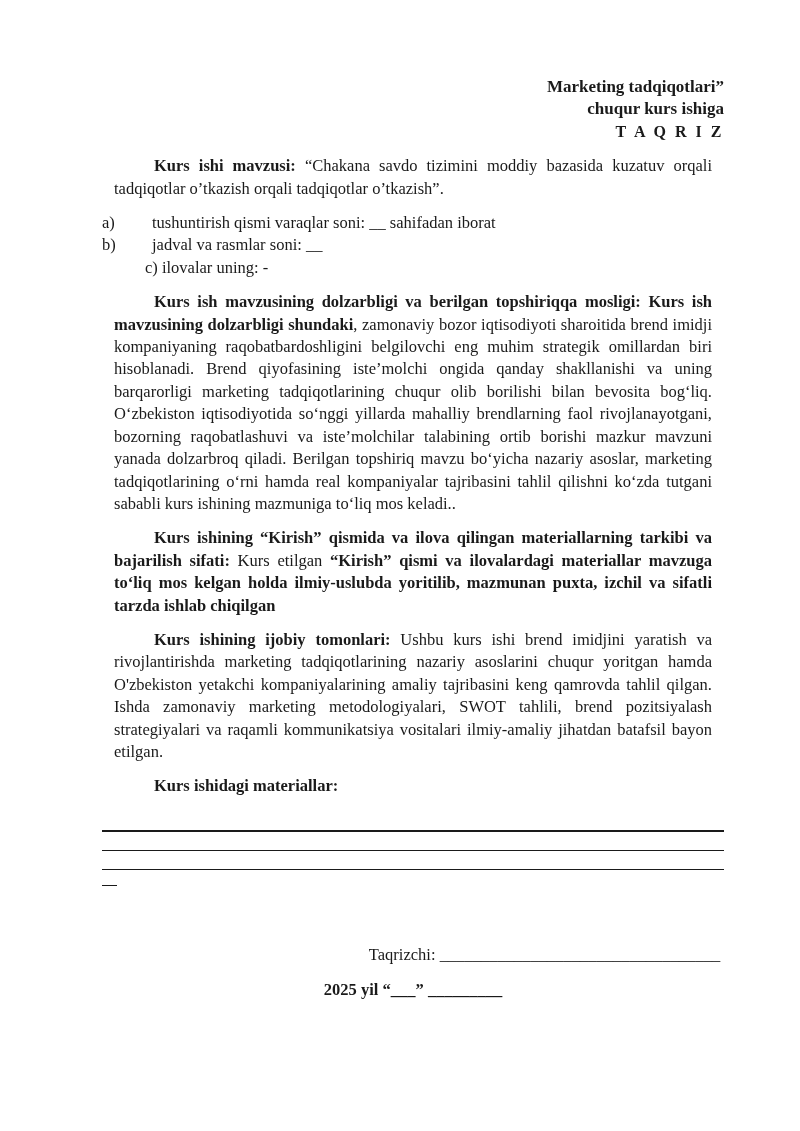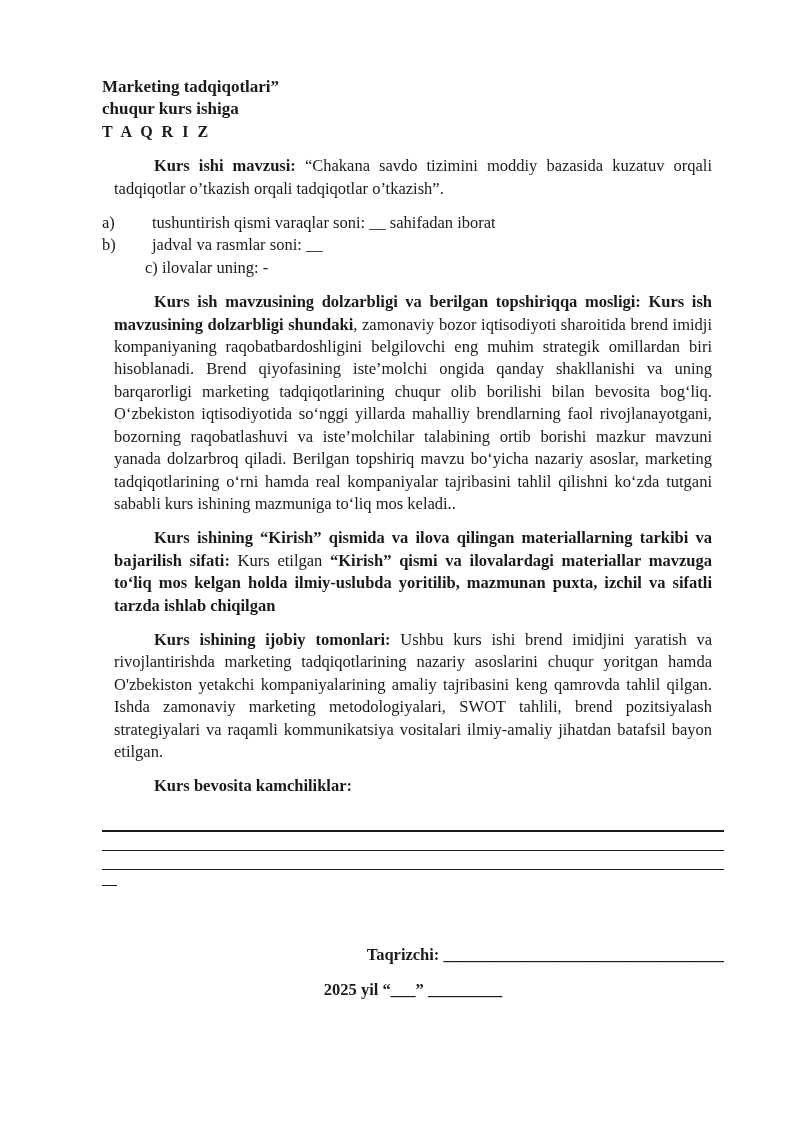--- a/index.html
+++ b/index.html
@@ -17,21 +17,21 @@
     overflow: hidden;
     box-sizing: border-box;
   }
   .content {
     position: absolute;
     left: 102px; top: 76px;
     width: 622px;
     font-size: 16.5px;
     line-height: 22.4px;
   }
-  .title-block { text-align: left; }
+  .title-block { text-align: right; }
   .title-line { font-weight: bold; font-size: 17px; }
   .title-caps { font-weight: bold; font-size: 16px; letter-spacing: 2.5px; }
   p.para {
     margin: 12px;
     text-align: justify;
     text-indent: 40px;
   }
   .b { font-weight: bold; }
   .list-row { display: flex; margin: 0; }
   .list-marker { flex: 0 0 50px; }
@@ -42,24 +42,24 @@
     height: 20px;
     border-bottom: 2px solid #1a1a1a;
   }
   .rule.thin { height: 18px; border-bottom-width: 1.5px; }
   .rule.short {
     width: 15px; height: 15px;
     border-bottom-width: 1.5px;
   }
   .signature-row {
     display: flex;
-    justify-content: flex-end;
+    justify-content: center;
     margin-left: 263px;
     margin-top: 58px;
-    font-weight: bold;
+    font-weight: normal;
   }
   .date-row {
     text-align: center;
     margin-top: 13px;
     font-weight: bold;
   }
 </style>
 </head>
 <body>
 
@@ -84,21 +84,21 @@
       <span class="list-text">jadval va rasmlar soni: __</span>
     </div>
     <div class="c-row">c) ilovalar uning: -</div>
 
     <p class="para"><span class="b">Kurs ish mavzusining dolzarbligi va berilgan topshiriqqa mosligi: Kurs ish mavzusining dolzarbligi shundaki</span><span>, zamonaviy bozor iqtisodiyoti sharoitida brend imidji kompaniyaning raqobatbardoshligini belgilovchi eng muhim strategik omillardan biri hisoblanadi. Brend qiyofasining iste’molchi ongida qanday shakllanishi va uning barqarorligi marketing tadqiqotlarining chuqur olib borilishi bilan bevosita bog‘liq. O‘zbekiston iqtisodiyotida so‘nggi yillarda mahalliy brendlarning faol rivojlanayotgani, bozorning raqobatlashuvi va iste’molchilar talabining ortib borishi mazkur mavzuni yanada dolzarbroq qiladi. Berilgan topshiriq mavzu bo‘yicha nazariy asoslar, marketing tadqiqotlarining o‘rni hamda real kompaniyalar tajribasini tahlil qilishni ko‘zda tutgani sababli kurs ishining mazmuniga to‘liq mos keladi..</span></p>
 
     <p class="para"><span class="b">Kurs ishining “Kirish” qismida va ilova qilingan materiallarning tarkibi va bajarilish sifati: </span><span> Kurs etilgan </span><span class="b">“Kirish” qismi va ilovalardagi materiallar mavzuga to‘liq mos kelgan holda ilmiy-uslubda yoritilib, mazmunan puxta, izchil va sifatli tarzda ishlab chiqilgan</span></p>
 
     <p class="para"><span class="b">Kurs ishining ijobiy tomonlari: </span><span>Ushbu kurs ishi brend imidjini yaratish va rivojlantirishda marketing tadqiqotlarining nazariy asoslarini chuqur yoritgan hamda O'zbekiston yetakchi kompaniyalarining amaliy tajribasini keng qamrovda tahlil qilgan. Ishda zamonaviy marketing metodologiyalari, SWOT tahlili, brend pozitsiyalash strategiyalari va raqamli kommunikatsiya vositalari ilmiy-amaliy jihatdan batafsil bayon etilgan.</span></p>
 
-    <p class="para"><span class="b">Kurs bevosita kamchiliklar:</span></p>
+    <p class="para"><span class="b">Kurs ishidagi materiallar:</span></p>
 
     <div class="rules">
       <div class="rule"></div>
       <div class="rule thin"></div>
       <div class="rule thin"></div>
       <div class="rule short"></div>
     </div>
 
     <div class="signature-row">
       <span><span>Taqrizchi: </span><span>_________</span></span>

